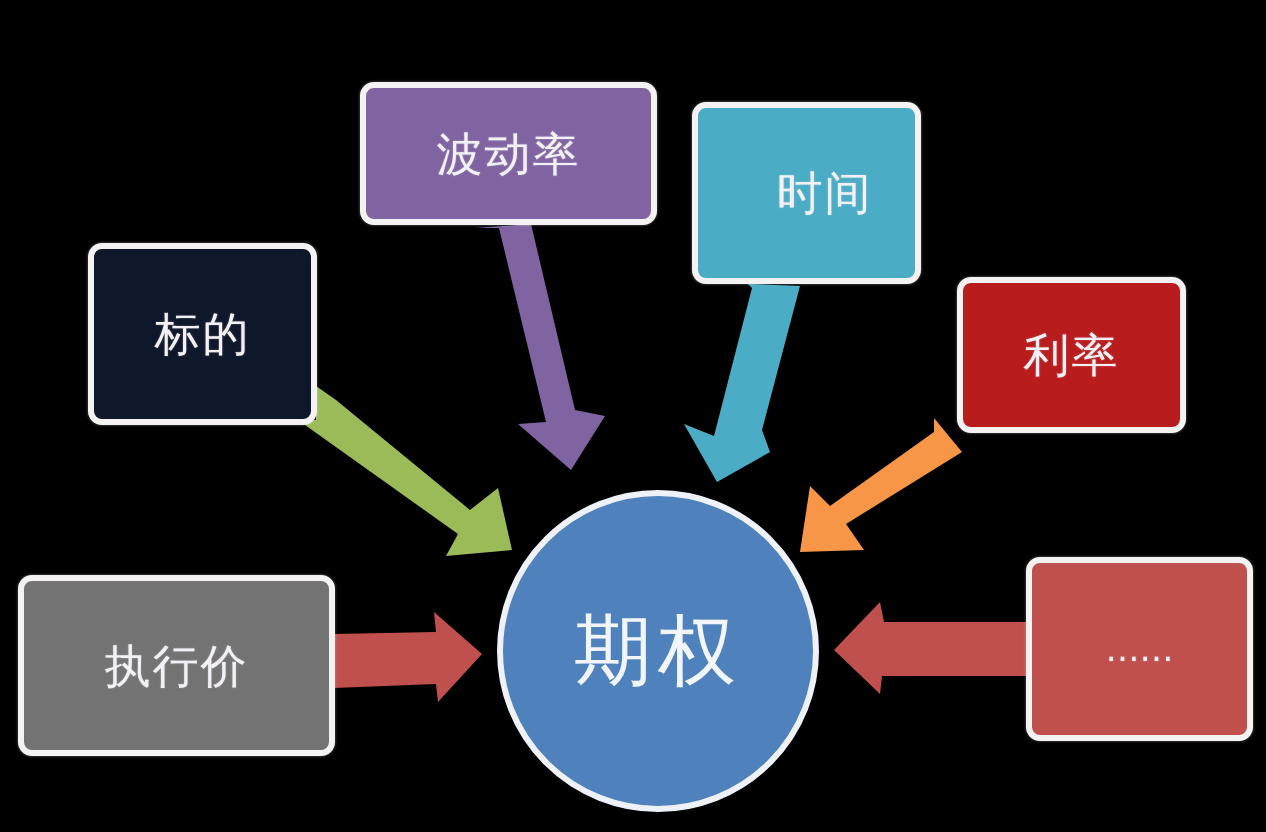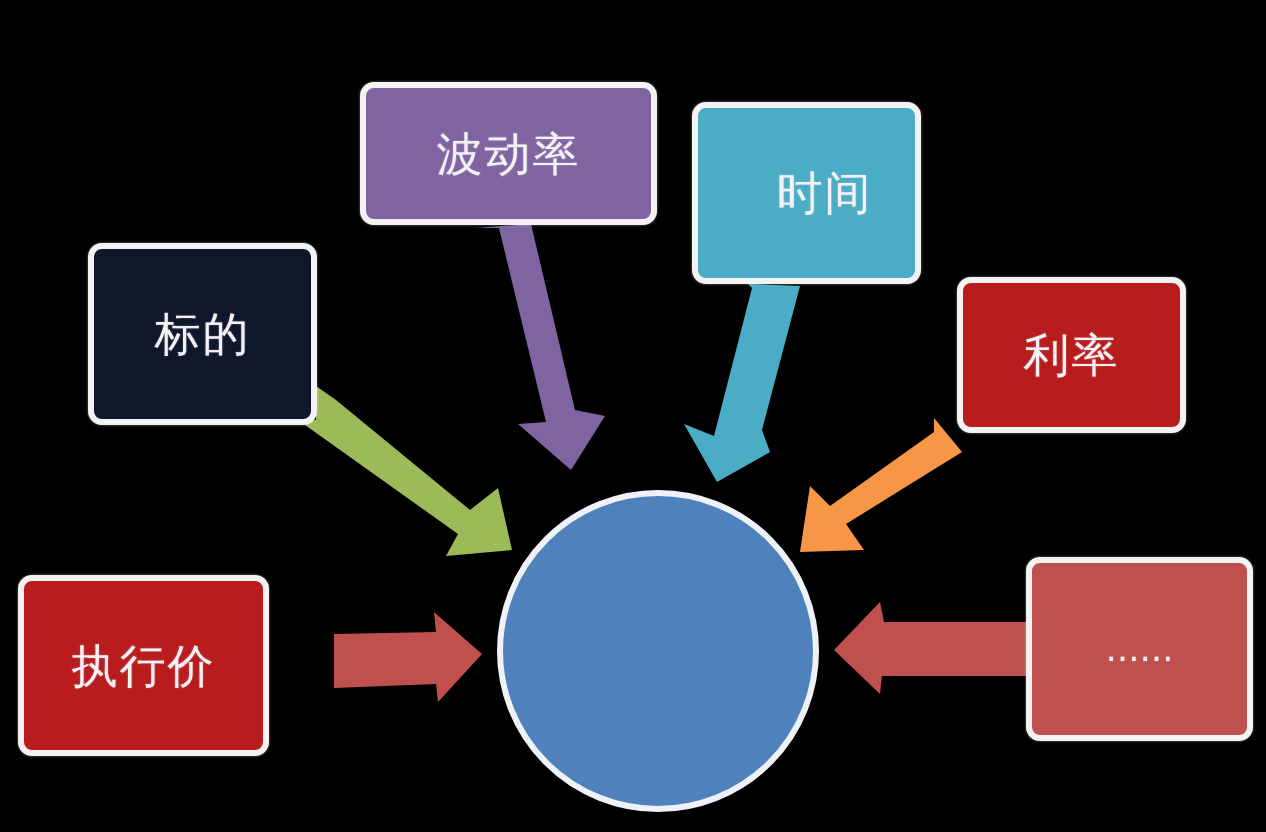--- a/index.html
+++ b/index.html
@@ -90,22 +90,23 @@
 </div>
 
 <div class="box" style="left:88px; top:243px; width:229px; height:182px; background:#0f172a;">
   <span>标的</span>
 </div>
 
 <div class="box" style="left:934px; top:277px; width:229px; height:156px; background:#b91c1c;margin-left:23px;">
   <span>利率</span>
 </div>
 
-<div class="box" style="left:18px; top:575px; width:251px; height:181px; background:#b91c1c;">
+<div class="box" style="left:18px; top:575px; width:317px; height:181px; background:#737373;">
   <span>执行价</span>
 </div>
 
 <div class="box dots" style="left:1026px; top:557px; width:227px; height:184px; background:#c0504d;">
   <span>……</span>
 </div>
 
 <div class="circle" style="background:#4f81bd;">
+  <span>期权</span>
 </div>
 
 </body></html>

